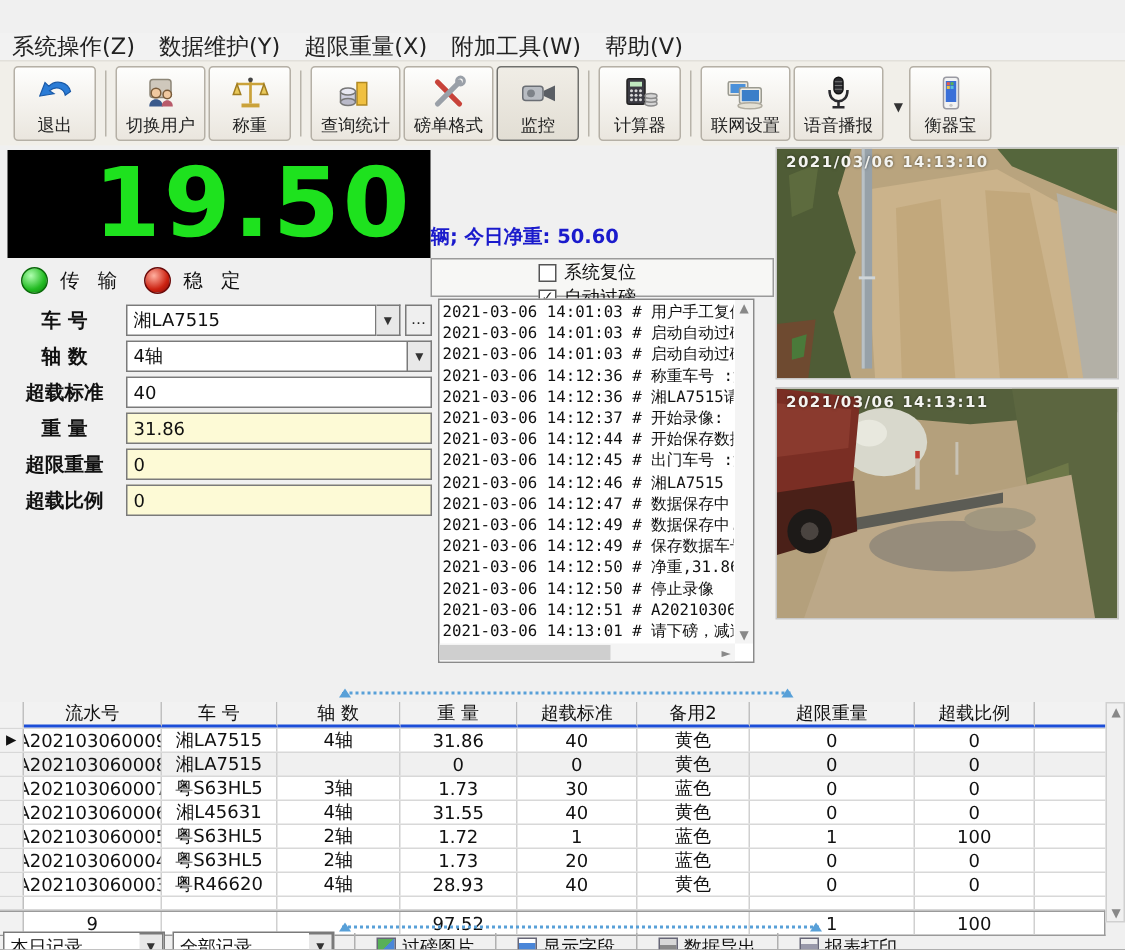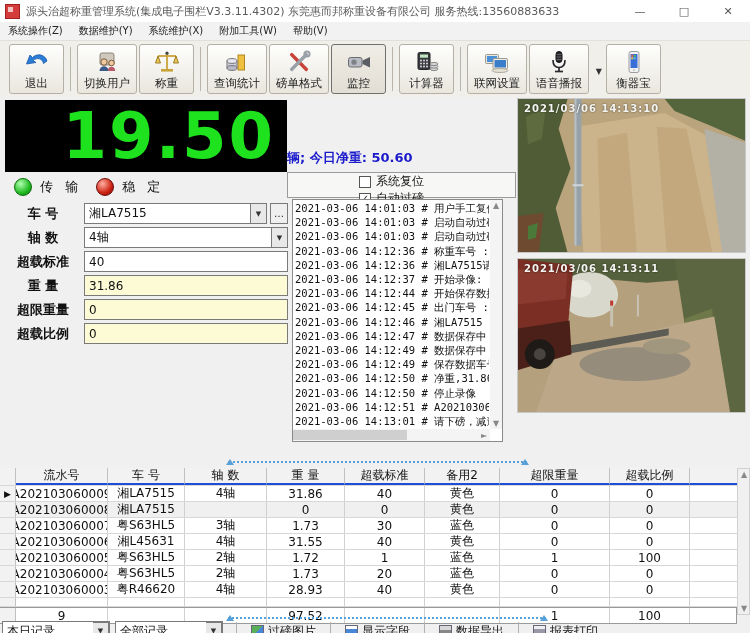--- a/index.html
+++ b/index.html
@@ -15,21 +15,21 @@
               position:relative; }
   .app-icon::after { content:""; position:absolute; left:2px; top:2px; width:5px; height:5px; background:#fff; opacity:.7;}
   .title-text { font-size:11px; color:#5a5a5a; white-space:nowrap; }
   .win-controls { margin-left:auto; display:flex; height:22px; }
   .win-btn { width:44px; height:22px; display:flex; align-items:center; justify-content:center;
              font-size:11px; color:#555; cursor:default; }
 
   
   .menubar { position:absolute; left:0; top:22px; width:750px; height:18px; background:#f2f2f2;
              display:flex; align-items:center; padding-left:8px; }
-  .menu-item { font-size:10px; color:#222; margin-right:16px; white-space:nowrap; }
+  .menu-item { font-size:15px; color:#222; margin-right:16px; white-space:nowrap; }
 
   
   .toolbar { position:absolute; left:0; top:40px; width:750px; height:57px; background:#f1efe9;
              border-top:1px solid #e2e0da; display:flex; align-items:center; padding-left:8px; }
   .tsep { width:1px; height:44px; background:#b8b4aa; margin:0 5px; }
   .tbtn { min-width:55px; height:50px; margin:0 1px; background:linear-gradient(#fefefd,#eae6de);
           border:1px solid #b5b0a6; border-radius:3px; display:flex; flex-direction:column;
           align-items:center; justify-content:center; padding:2px 6px 1px; position:relative; }
   .tbtn.pressed { border:1px solid #70706c; background:linear-gradient(#f0ede6,#e2ded4); }
   .tbtn .ticon { width:26px; height:26px; display:flex; align-items:center; justify-content:center; }
@@ -125,34 +125,25 @@
   .bb-icon.photo { background:linear-gradient(135deg,#58b058 50%,#4a86d8 50%); }
   .bb-icon.fields { background:linear-gradient(#fff 30%,#4a86d8 30%); }
   .bb-icon.export { background:linear-gradient(#d8d8d8 40%,#888 40%); }
   .bb-icon.print { background:linear-gradient(#eee 35%,#99a 35%,#99a 75%,#eee 75%); }
 </style>
 </head>
 <body>
 
 <div id="win">
 
-  <div class="titlebar">
-    <div class="app-icon"></div>
-    <span class="title-text">源头治超称重管理系统(集成电子围栏V3.3.11.4302)  东莞惠而邦称重设备有限公司  服务热线:13560883633</span>
-    <div class="win-controls">
-      <span class="win-btn">—</span>
-      <span class="win-btn">□</span>
-      <span class="win-btn">✕</span>
-    </div>
-  </div>
 
   <div class="menubar" id="menubar">
       <span class="menu-item">系统操作(Z)</span>
       <span class="menu-item">数据维护(Y)</span>
-      <span class="menu-item">系统维护(X)</span>
+      <span class="menu-item">超限重量(X)</span>
       <span class="menu-item">附加工具(W)</span>
       <span class="menu-item">帮助(V)</span>
     </div>
 
   <div class="toolbar" id="toolbar">
       <div class="tbtn">
         <div class="ticon">
           <svg viewBox="0 0 26 24">
             <path d="M23 11c-1.5-6-9.5-8.5-14.5-3.5L6 5 2.5 14l9.5-1.5-3-2c4-3.5 9.5-2 10.5 3z" fill="#2b7cd6" stroke="#1a5aa8" stroke-width="0.8"></path>
           </svg>

